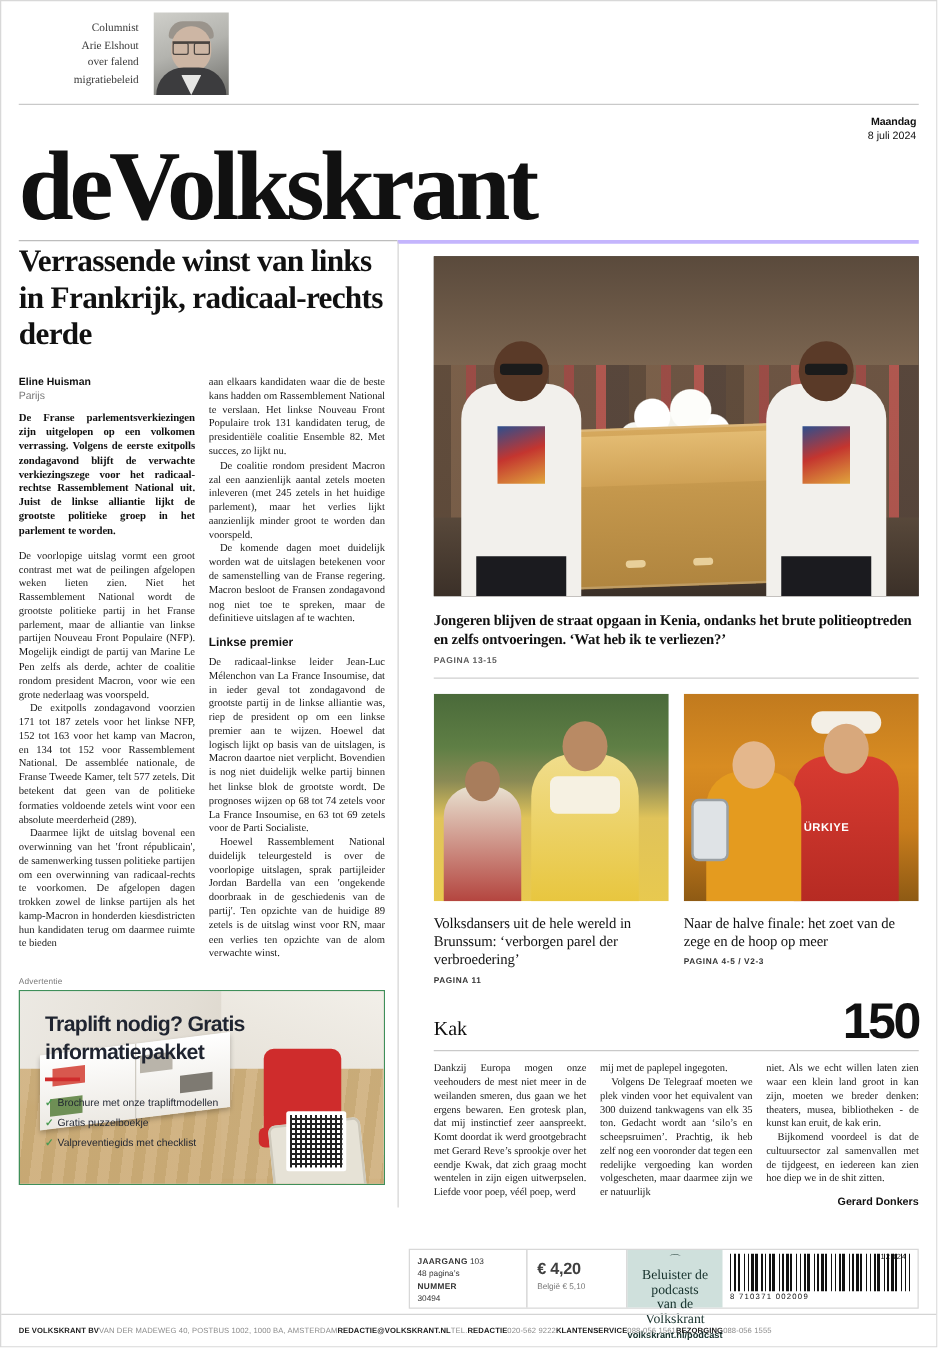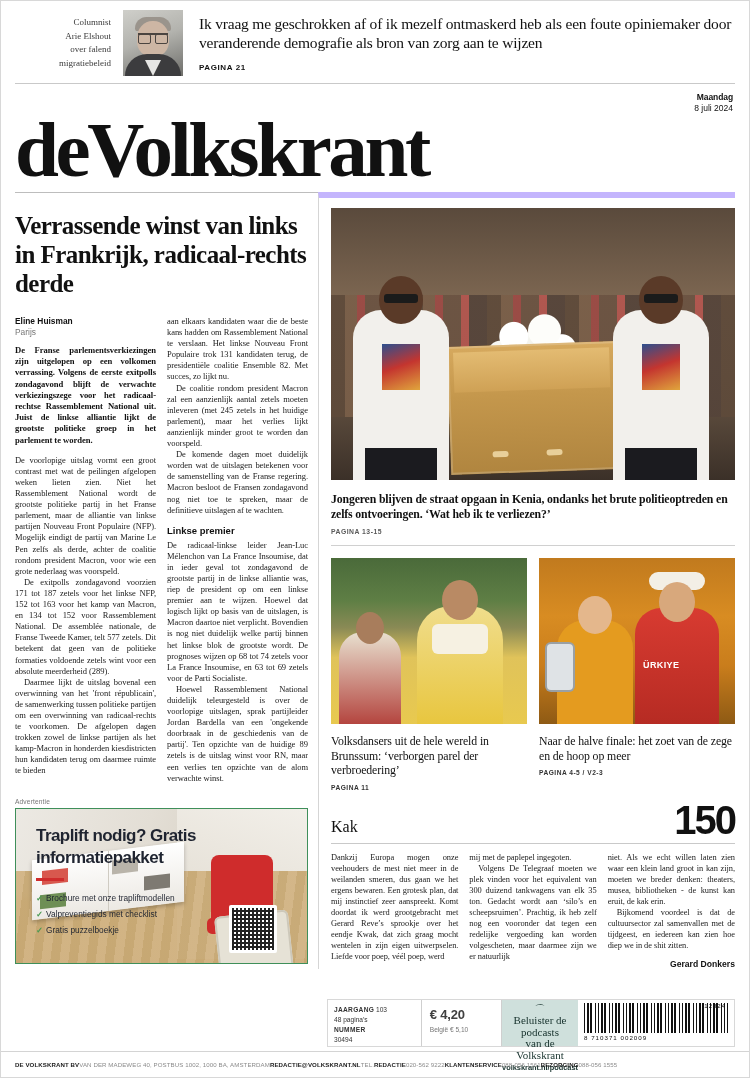--- a/index.html
+++ b/index.html
@@ -148,29 +148,29 @@
   
   .main {
     display: flex;
     padding: 0 14px;
     gap: 0;
   }
   .col-left {
     width: 303px;
     flex: 0 0 303px;
     border-top: 1px solid #bdbdbd;
-    padding-top: 18px;
+    padding-top: 2px;
     padding-right: 10px;
   }
   .col-right {
     flex: 1;
-    border-top: 6px solid #c4b5fd;
+    border-top: 3px solid #c4b5fd;
     border-left: 1px solid #d5d5d5;
     padding-top: 10px;
-    padding-left: 12px;
+    padding-left: 28px;
   }
 
   .headline {
     font-family: "Liberation Serif", serif;
     font-weight: bold;
     font-size: 25px;
     line-height: 29px;
     letter-spacing: -0.55px;
     color: #111;
     margin-bottom: 18px;
@@ -684,24 +684,20 @@
     <div class="topstrip-label" style="white-space:pre-line;">Columnist
 Arie Elshout
 over falend
 migratiebeleid</div>
     <div class="topstrip-photo">
       <div class="hair"></div>
       <div class="face"></div>
       <div class="glasses"></div>
       <div class="body"></div>
       <div class="shirt"></div>
-    </div>
-    <div class="topstrip-text">
-      <div class="topstrip-quote">Ik vraag me geschrokken af of ik mezelf ontmaskerd heb als een foute opiniemaker door veranderende demografie als bron van zorg aan te wijzen</div>
-      <div class="topstrip-page">PAGINA 21</div>
     </div>
   </div>
 
   <div class="rule-full"></div>
 
   <div class="masthead">
     <div class="dateblock">
       <div class="day">Maandag</div>
       <div class="date">8 juli 2024</div>
     </div>
@@ -744,22 +740,22 @@
               <span class="sw a"></span>
                 <span class="sw b"></span>
                 <span class="sw c"></span>
                 <span class="sw d"></span>
             </div>
           </div>
           <div class="ad-head">Traplift nodig? Gratis informatiepakket</div>
           <div class="ad-redline"></div>
           <ul class="ad-bullets">
             <li><span class="ad-check">✓</span><span>Brochure met onze trapliftmodellen</span></li>
+            <li><span class="ad-check">✓</span><span>Gratis puzzelboekje</span></li>
             <li><span class="ad-check">✓</span><span>Valpreventiegids met checklist</span></li>
-            <li><span class="ad-check">✓</span><span>Gratis puzzelboekje</span></li>
           </ul>
           <div class="ad-qr">
               <div class="ad-qr-inner"></div>
             </div>
         </div>
       </div>
     </div>
 
     <div class="col-right">
 

